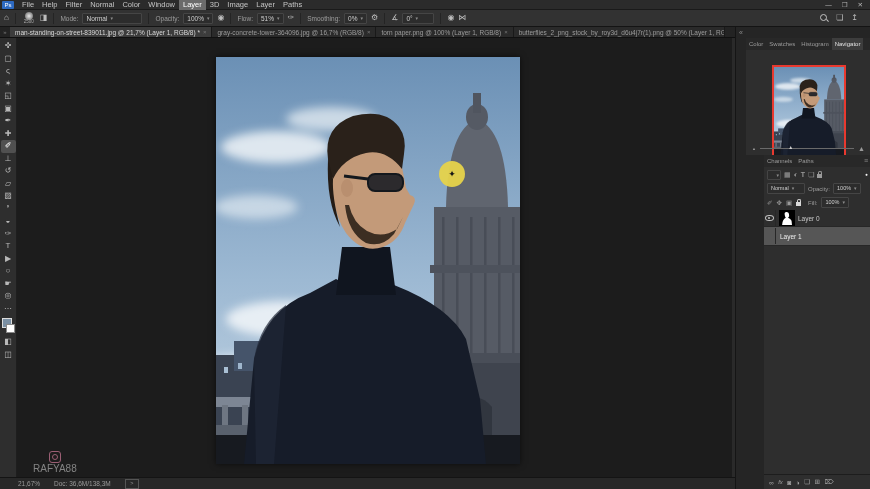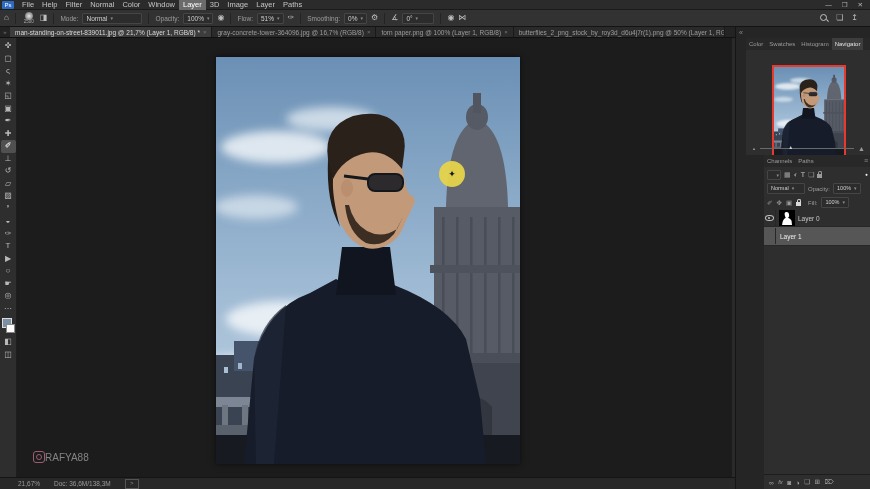--- a/index.html
+++ b/index.html
@@ -50,21 +50,21 @@
   .bg-swatch{position:absolute;right:1px;bottom:0;width:7px;height:7px;background:#fff;border:1px solid #888;}
   
   .canvas{position:absolute;left:17px;top:38px;width:718px;height:439px;background:#1c1c1c;overflow:hidden;}
   .canvas-scroll{position:absolute;right:0;top:0;width:3px;height:439px;background:#2a2a2a;}
   .document{position:absolute;left:199px;top:19px;width:304px;height:407px;box-shadow:0 0 6px rgba(0,0,0,.6);}
   .click-highlight{position:absolute;left:422px;top:123px;width:26px;height:26px;border-radius:50%;
                    background:#e6d34b;opacity:.95;text-align:center;line-height:26px;font-size:9px;color:#111;}
   .caption{position:absolute;left:218px;top:398px;width:400px;text-align:center;
            font-size:23px;font-weight:bold;color:#fff;letter-spacing:2px;white-space:nowrap;
            text-shadow:-1.5px 0 #000,1.5px 0 #000,0 -1.5px #000,0 1.5px #000,1px 1px #000,-1px -1px #000;}
-  .watermark{position:absolute;left:16px;top:413px;display:flex;align-items:center;gap:0;opacity:.85;}
+  .watermark{position:absolute;left:16px;top:413px;display:flex;align-items:center;gap:0;opacity:.85;flex-direction:column;}
   .insta-icon{width:10px;height:10px;border:1px solid #b06a83;border-radius:3px;position:relative;flex:none;}
   .insta-icon::after{content:"";position:absolute;left:2px;top:2px;width:4px;height:4px;border:1px solid #b06a83;border-radius:50%;}
   .watermark span{font-size:10px;color:#969696;}
   
   .rightdock{position:absolute;left:735px;top:27px;width:135px;height:462px;background:#252525;
              border-left:1px solid #151515;box-sizing:border-box;}
   .dock-collapse{position:absolute;left:3px;top:2px;font-size:7px;color:#8a8a8a;}
   .panel{position:absolute;background:#2e2e2e;}
   .ptabs{display:flex;height:12px;background:#282828;align-items:stretch;font-size:6px;color:#9a9a9a;}
   .ptab{padding:0 3px;line-height:12px;white-space:nowrap;}

